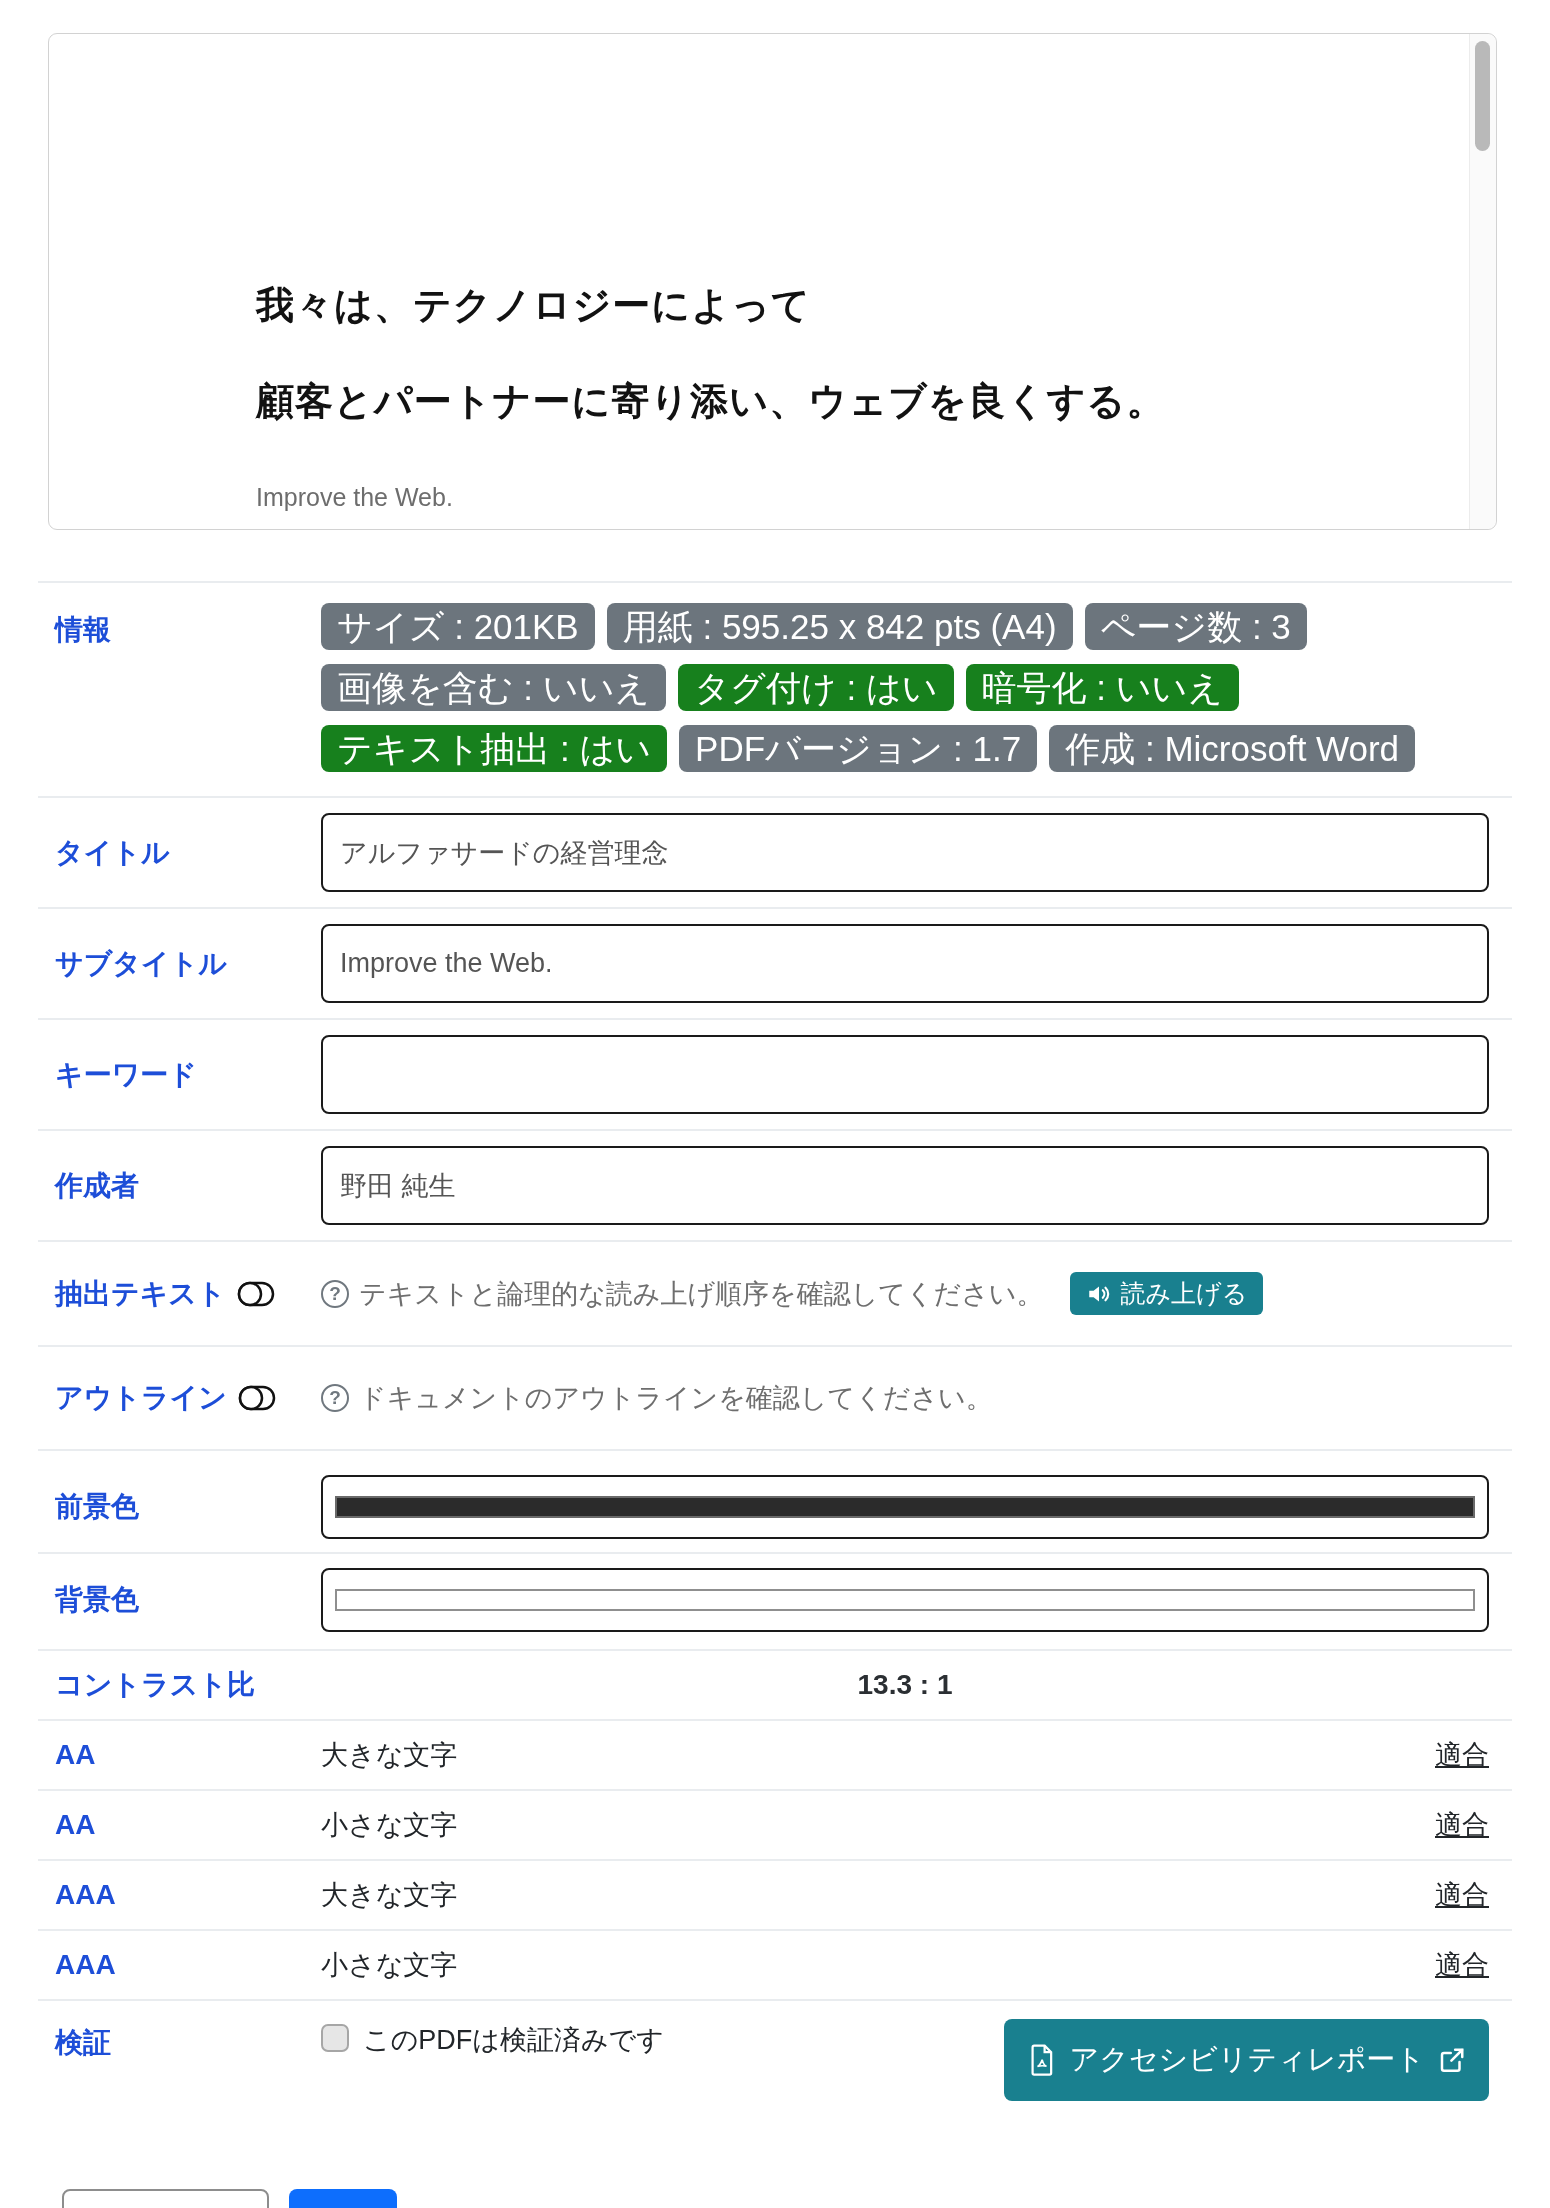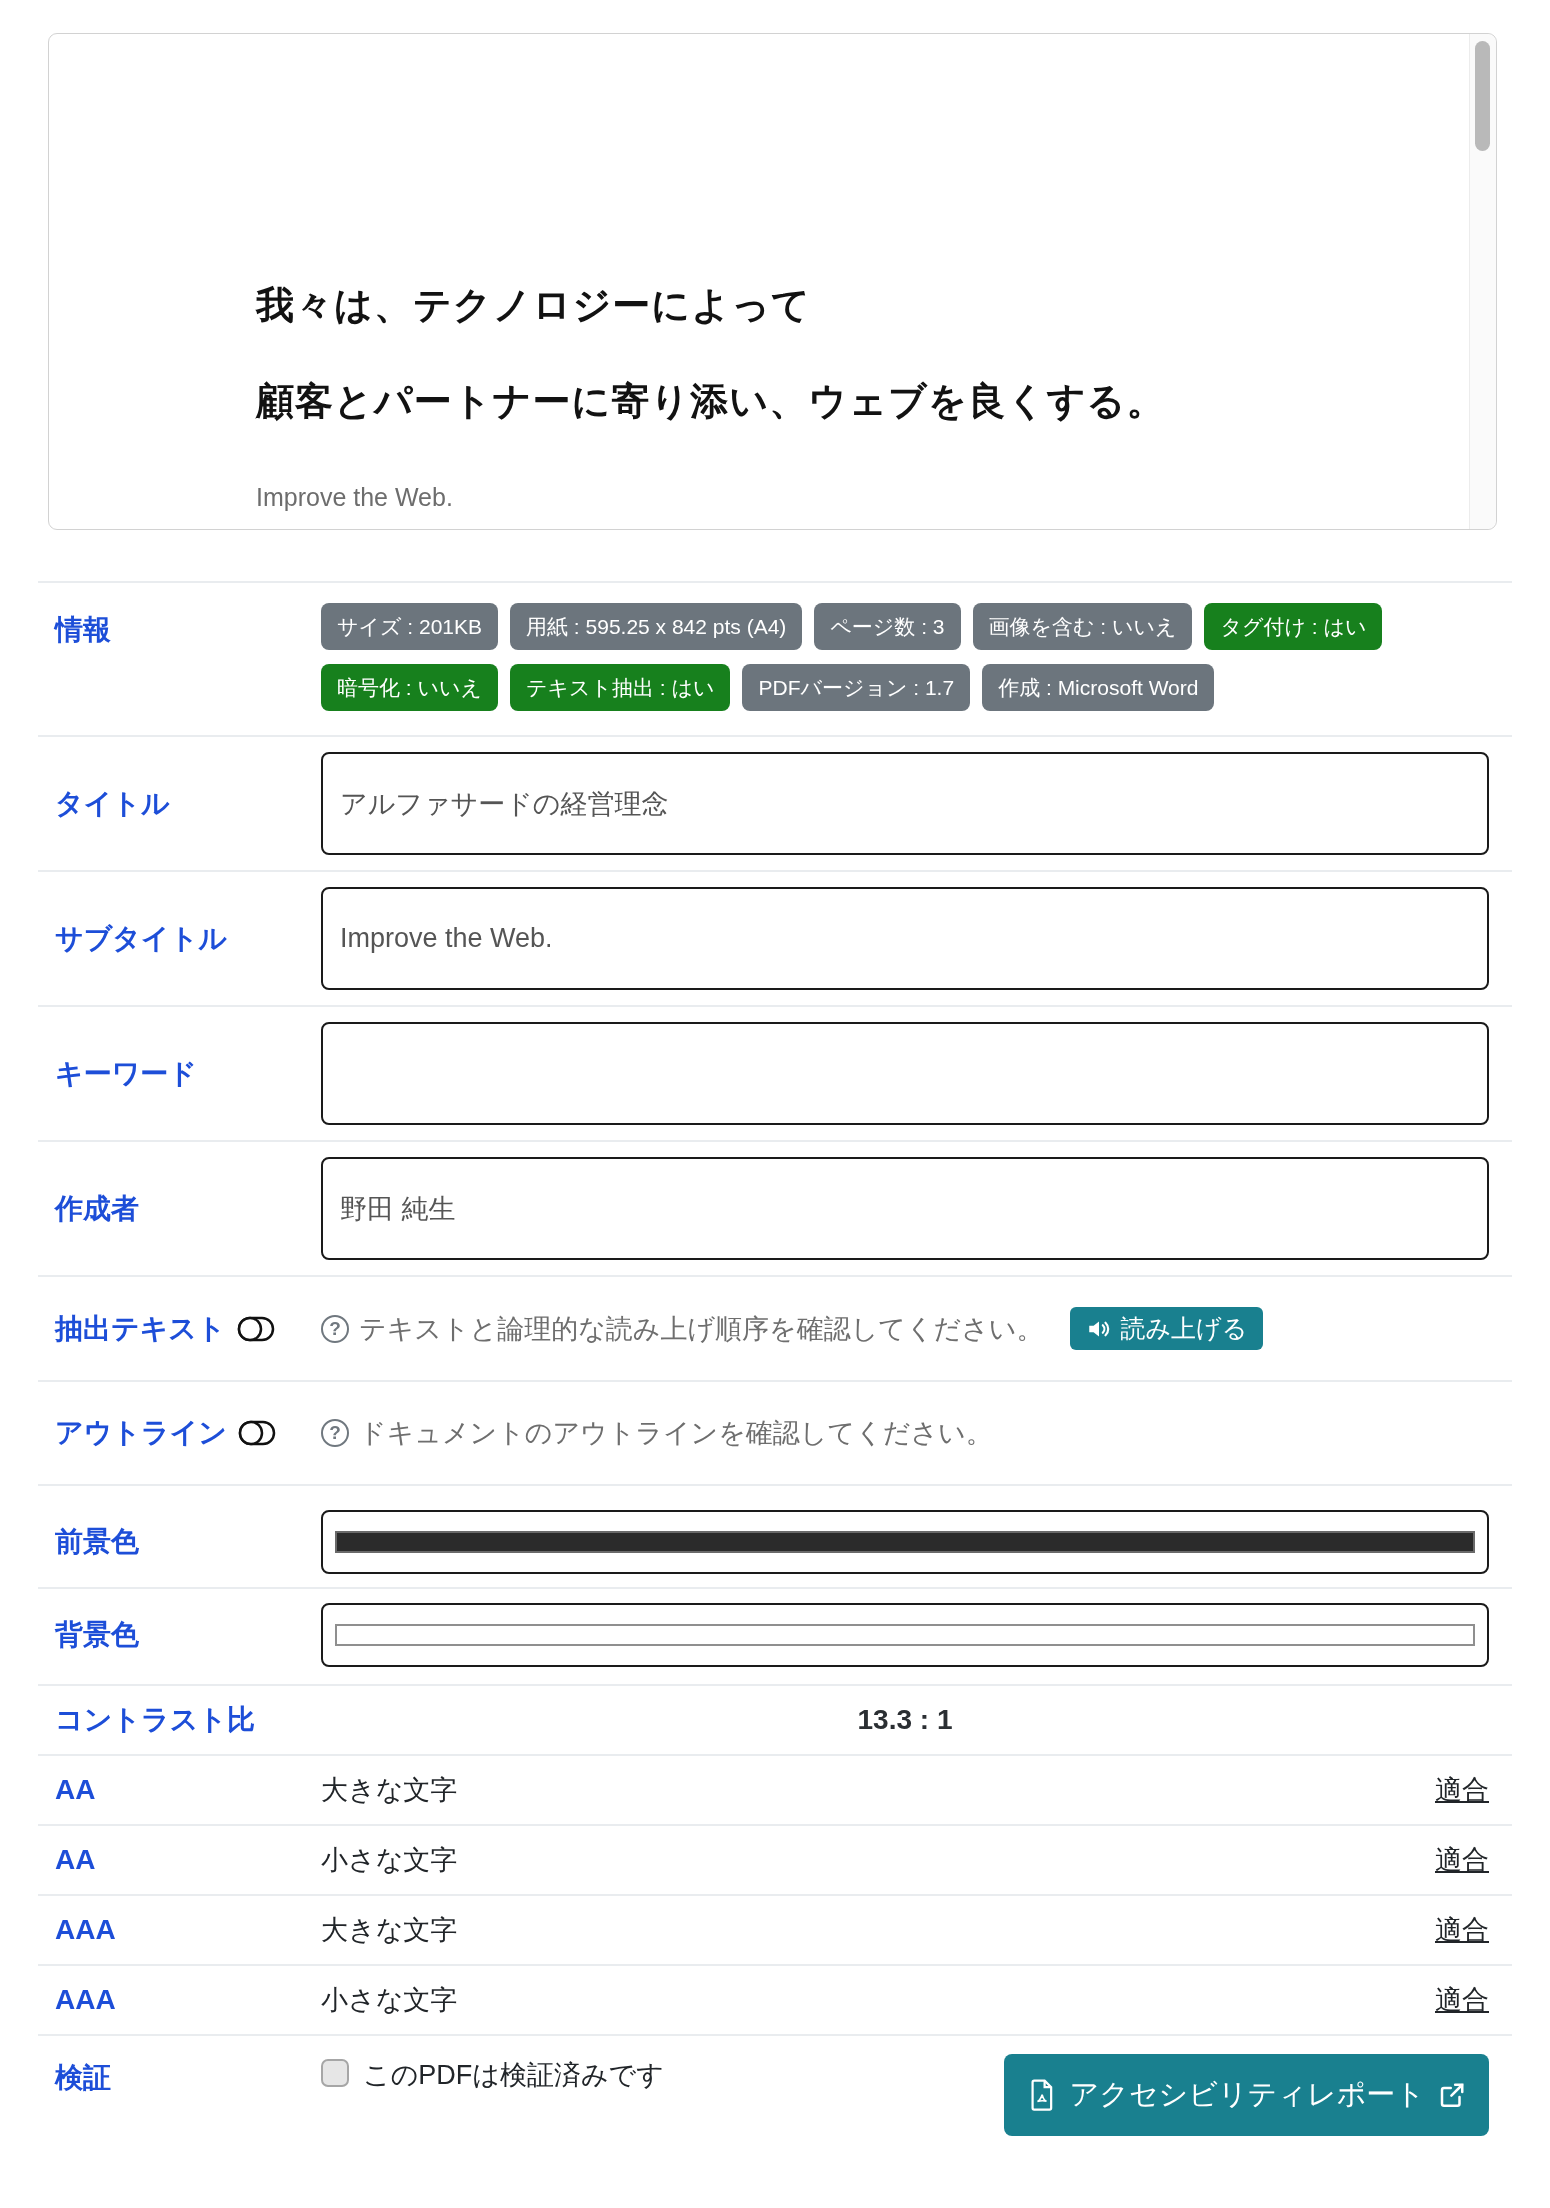--- a/index.html
+++ b/index.html
@@ -36,28 +36,28 @@
     padding:14px 23px 14px 17px;
   }
   .row-label { width:266px; flex:none; font-weight:bold; font-size:28px; color:#1d4ed8; }
   .row.top-align { align-items:flex-start; }
 
   
   .row-info { padding-top:20px; padding-bottom:24px; }
   .badges { display:flex; flex-wrap:wrap; gap:14px 12px; flex:1; }
   .badge {
     display:inline-block; padding:8px 16px; border-radius:8px;
-    color:#fff; font-size:21px; line-height:31px; white-space:nowrap;
+    color:#fff; font-size:35px; line-height:31px; white-space:nowrap;
   }
   .badge[data-variant="gray"]  { background:#6c757d; }
   .badge[data-variant="green"] { background:#17801d; }
 
   
   .field-input {
-    flex:1; height:103px; border:2px solid #1a1a1a; border-radius:8px;
+    flex:1; height:79px; border:2px solid #1a1a1a; border-radius:8px;
     font-size:27px; color:#555; padding:0 17px; background:#fff; outline:none;
     font-family:inherit;
   }
   .row-field { padding-top:15px; padding-bottom:15px; }
 
   
   .label-cluster { width:266px; flex:none; display:flex; align-items:center; gap:10px; }
   .label-cluster .row-label { width:auto; }
   .toggle-icon { width:40px; height:30px; flex:none; display:block; }
   .help { display:flex; align-items:center; gap:10px; }

